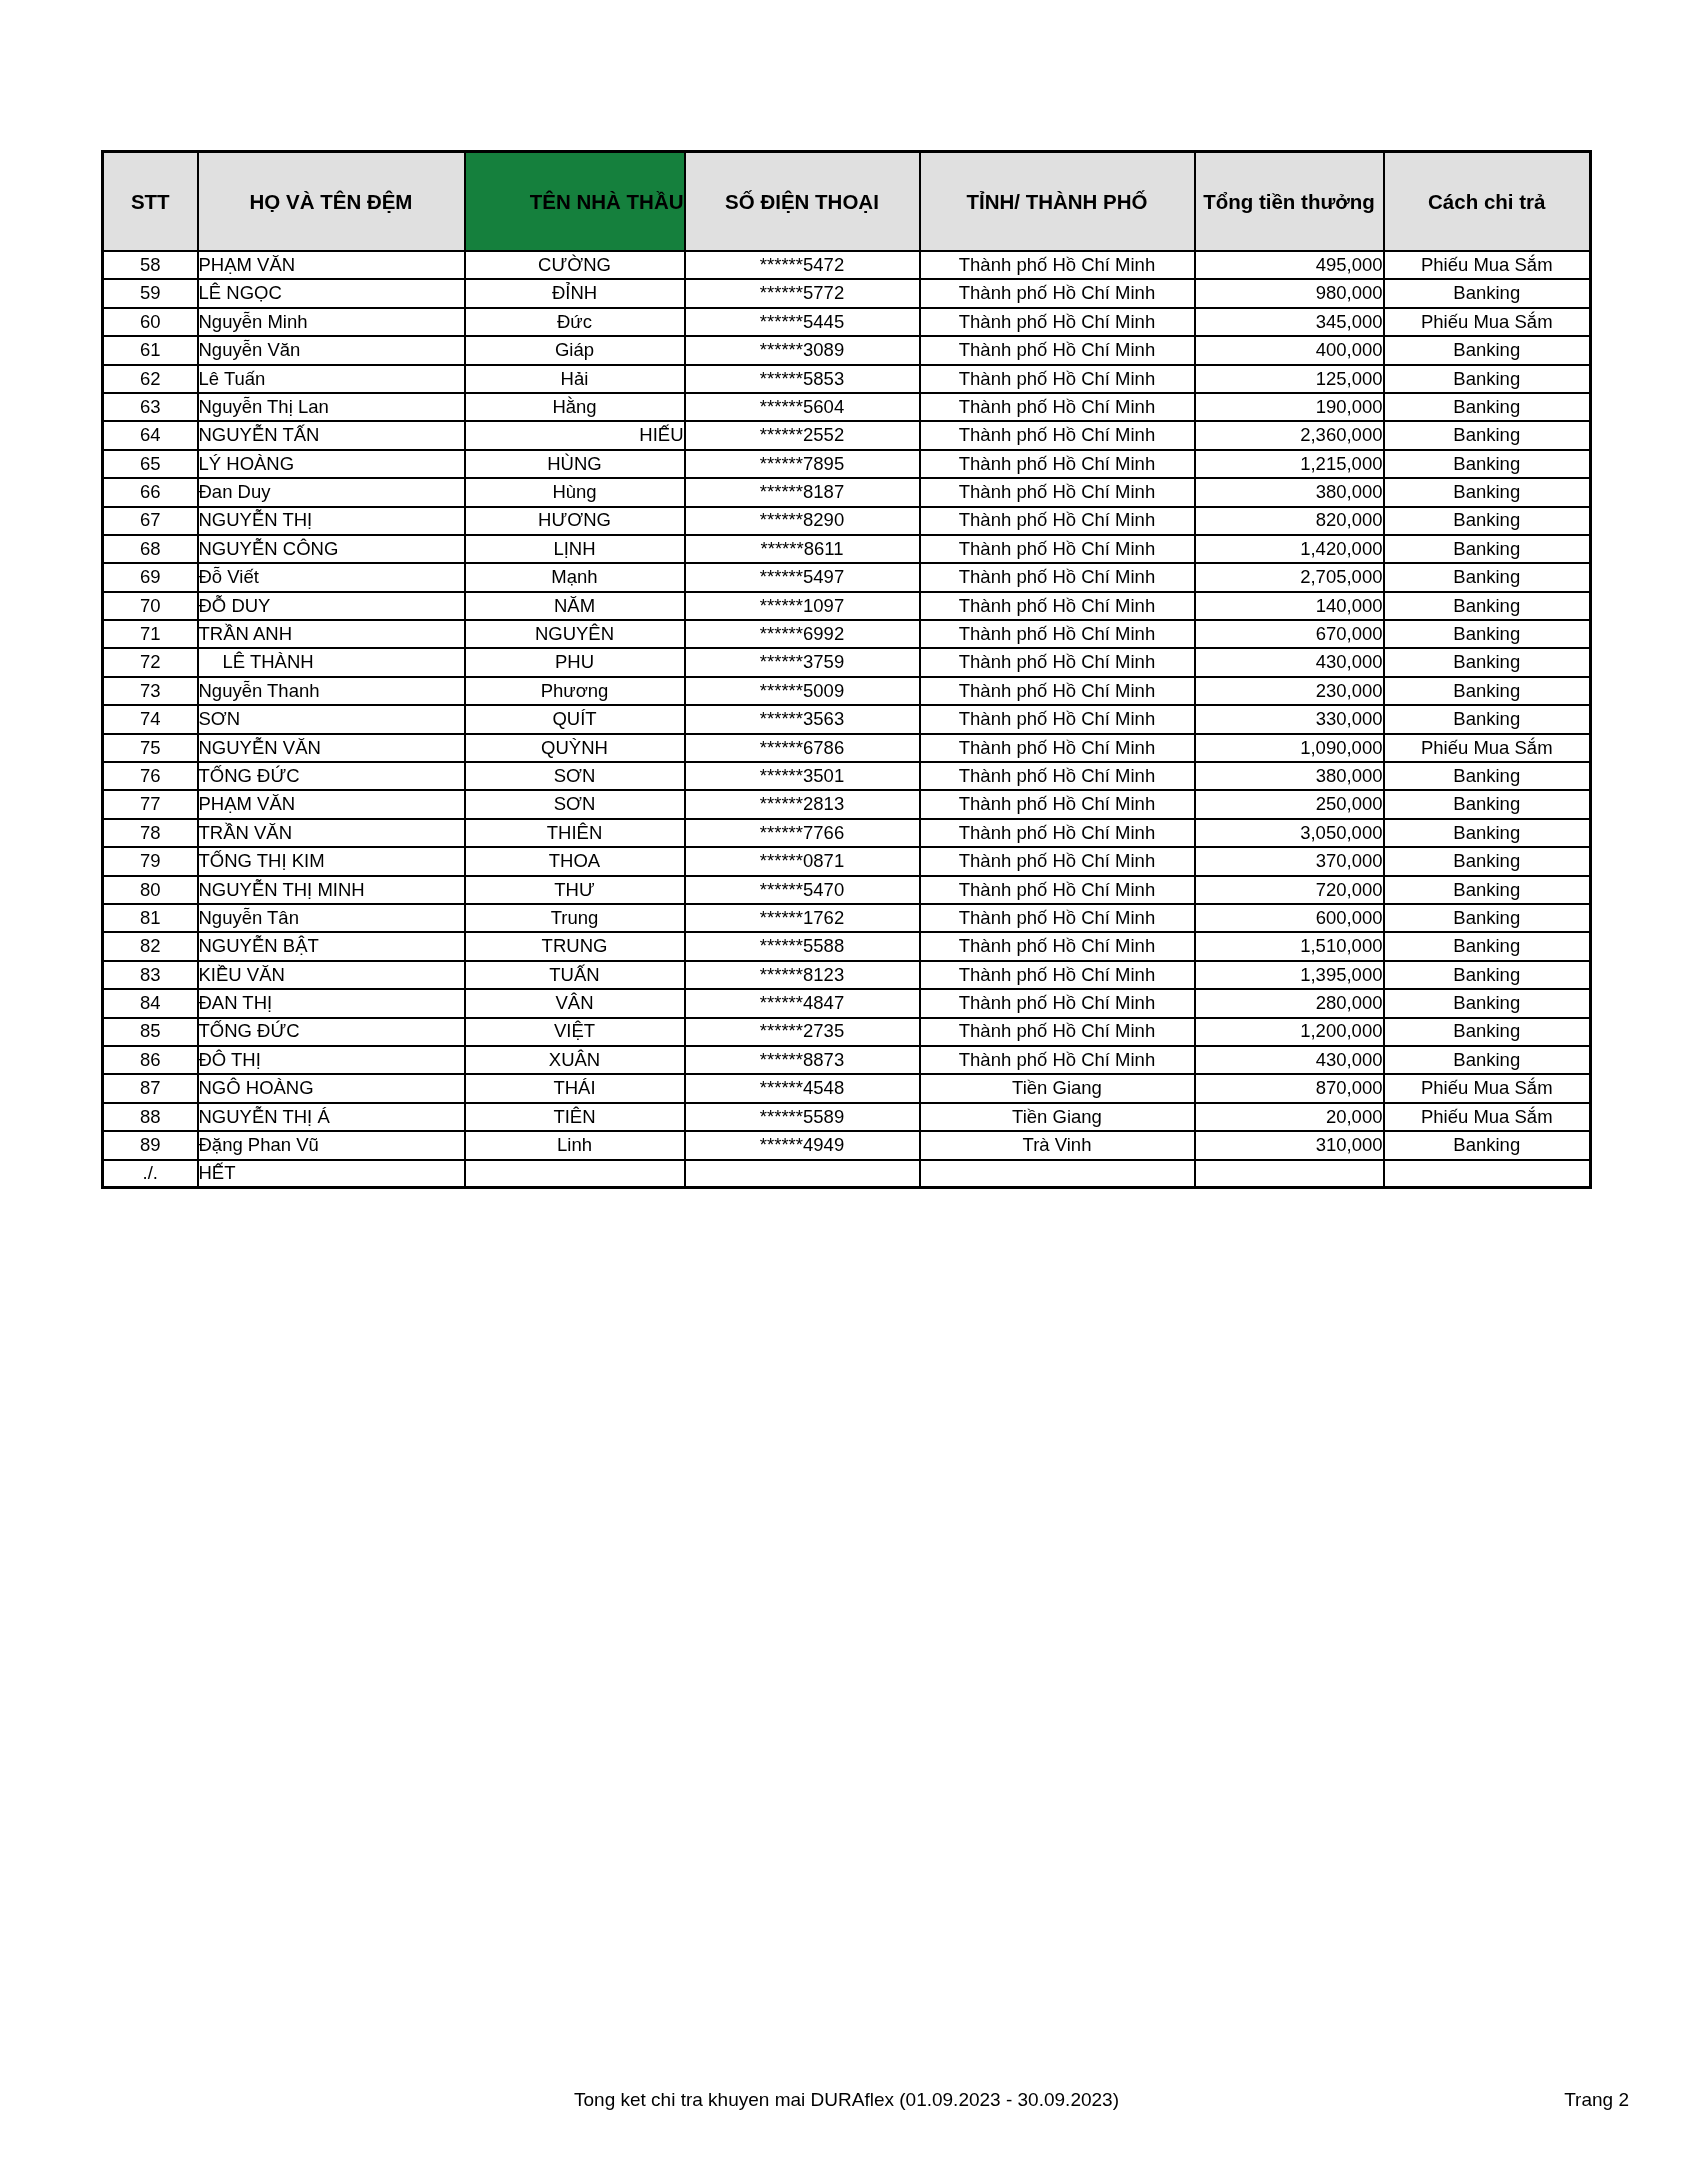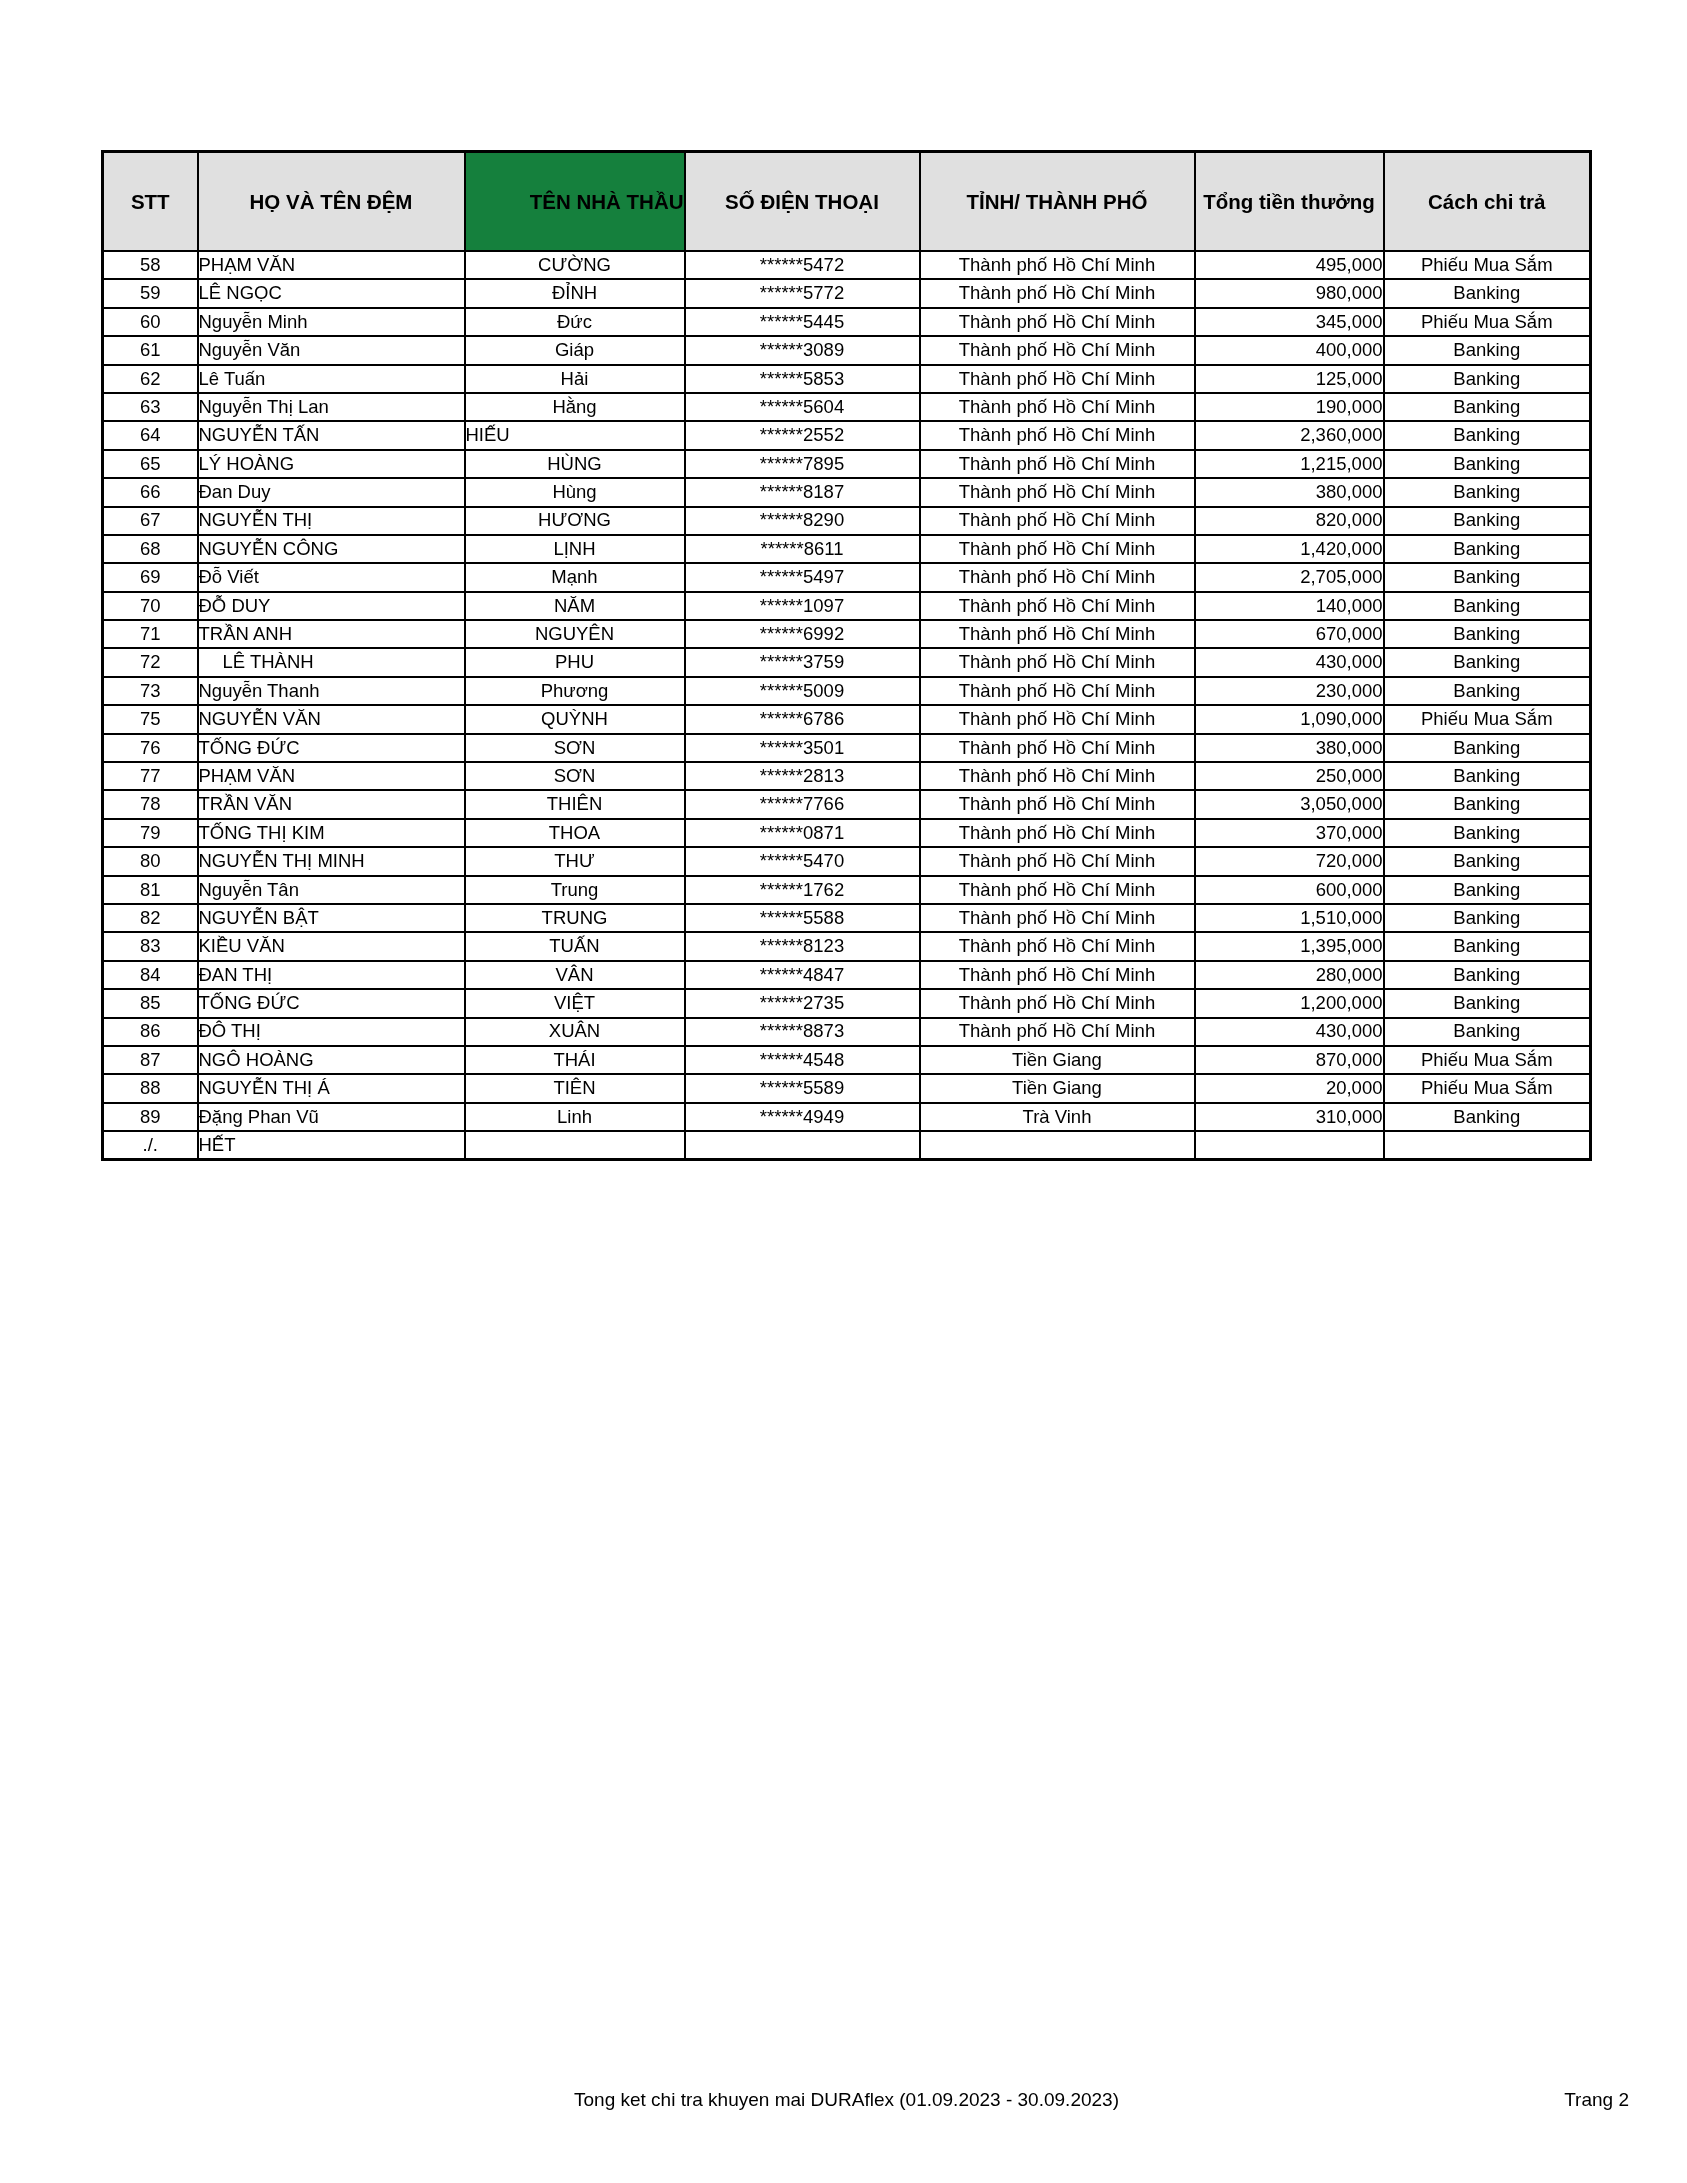--- a/index.html
+++ b/index.html
@@ -142,21 +142,21 @@
           <td class="pad-left" style="text-align: left;">Nguyễn Thị Lan</td>
           <td style="text-align: center;">Hằng</td>
           <td style="text-align: center;">******5604</td>
           <td style="text-align: center;">Thành phố Hồ Chí Minh</td>
           <td class="pad-right" style="text-align: right;">190,000</td>
           <td style="text-align: center;">Banking</td>
         </tr>
         <tr>
           <td style="text-align: center;">64</td>
           <td class="pad-left" style="text-align: left;">NGUYỄN TẤN</td>
-          <td style="text-align: left;">HIẾU</td>
+          <td style="text-align: right;">HIẾU</td>
           <td style="text-align: center;">******2552</td>
           <td style="text-align: center;">Thành phố Hồ Chí Minh</td>
           <td class="pad-right" style="text-align: right;">2,360,000</td>
           <td style="text-align: center;">Banking</td>
         </tr>
         <tr>
           <td style="text-align: center;">65</td>
           <td class="pad-left" style="text-align: left;">LÝ HOÀNG</td>
           <td style="text-align: center;">HÙNG</td>
           <td style="text-align: center;">******7895</td>
@@ -227,20 +227,29 @@
           <td class="pad-right" style="text-align: right;">430,000</td>
           <td style="text-align: center;">Banking</td>
         </tr>
         <tr>
           <td style="text-align: center;">73</td>
           <td class="pad-left" style="text-align: left;">Nguyễn Thanh</td>
           <td style="text-align: center;">Phương</td>
           <td style="text-align: center;">******5009</td>
           <td style="text-align: center;">Thành phố Hồ Chí Minh</td>
           <td class="pad-right" style="text-align: right;">230,000</td>
+          <td style="text-align: center;">Banking</td>
+        </tr>
+        <tr>
+          <td style="text-align: center;">74</td>
+          <td class="pad-left" style="text-align: left;">SƠN</td>
+          <td style="text-align: center;">QUÍT</td>
+          <td style="text-align: center;">******3563</td>
+          <td style="text-align: center;">Thành phố Hồ Chí Minh</td>
+          <td class="pad-right" style="text-align: right;">330,000</td>
           <td style="text-align: center;">Banking</td>
         </tr>
         <tr>
           <td style="text-align: center;">75</td>
           <td class="pad-left" style="text-align: left;">NGUYỄN VĂN</td>
           <td style="text-align: center;">QUỲNH</td>
           <td style="text-align: center;">******6786</td>
           <td style="text-align: center;">Thành phố Hồ Chí Minh</td>
           <td class="pad-right" style="text-align: right;">1,090,000</td>
           <td style="text-align: center;">Phiếu Mua Sắm</td>

